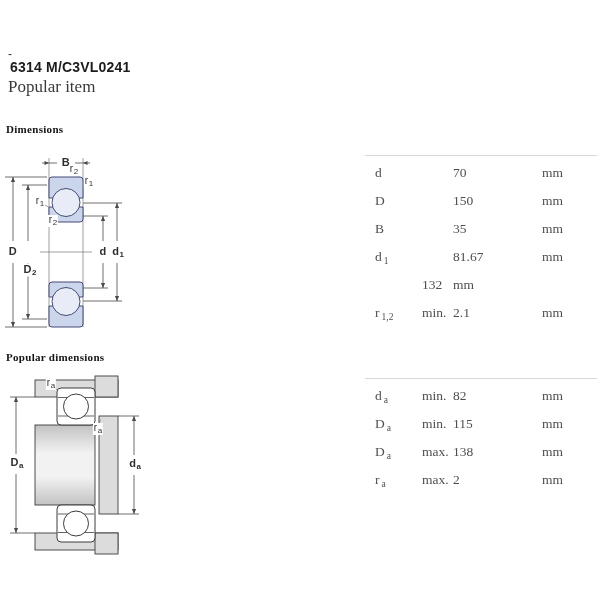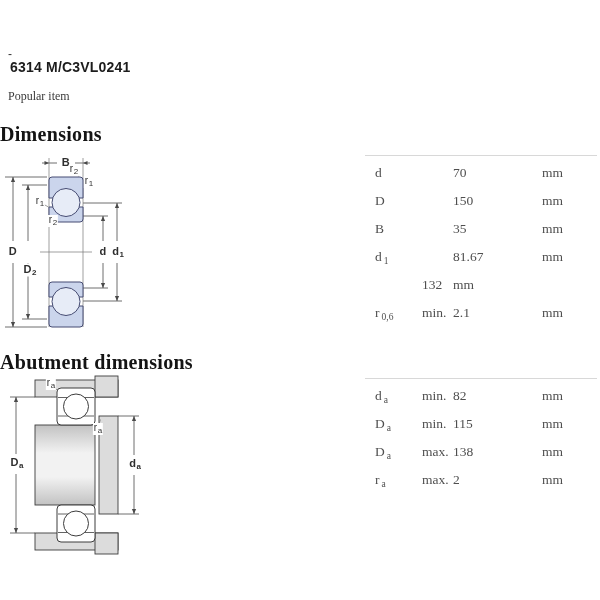--- a/index.html
+++ b/index.html
@@ -3,24 +3,24 @@
 <meta charset="utf-8">
 <style>
   html,body{margin:0;padding:0;background:#fff;}
   #canvas{position:relative;width:600px;height:600px;background:#fff;overflow:hidden;
           font-family:"Liberation Serif",serif;color:var(--table_text,#4f4f4f);}
 
   
   .dash{position:absolute;left:8px;top:47px;font:12px "Liberation Sans",sans-serif;color:#333;}
   .title{position:absolute;left:10px;top:59px;font-family:"Liberation Sans",sans-serif;
          font-weight:bold;font-size:14px;color:var(--title_color,#1c1c1c);letter-spacing:.2px;}
-  .subtitle{position:absolute;left:8px;top:89px;font-size:12px;color:#3a3a3a;}
-
-  
-  .sec-head{position:absolute;left:0;font-weight:bold;font-size:20px;color:#141414;letter-spacing:.3px;}
+  .subtitle{position:absolute;left:8px;top:77px;font-size:17px;color:#3a3a3a;}
+
+  
+  .sec-head{position:absolute;left:6px;font-weight:bold;font-size:11px;color:#141414;letter-spacing:.3px;}
   .sec-head.dim{top:123px;}
   .sec-head.abut{top:351px;}
 
   
   .spec-table{position:absolute;left:365px;width:232px;border-top:1px solid var(--rule,#d8d8d8);
               padding-top:3px;font-size:13.5px;color:var(--table_text,#4f4f4f);}
   .spec-table.dim{top:155px;}
   .spec-table.abut{top:378px;}
   .trow{display:grid;grid-template-columns:47px 31px 89px auto;padding-left:10px;height:28px;line-height:28px;}
   .trow sub{font-size:9.5px;vertical-align:-3px;margin-left:2px;}
@@ -49,21 +49,21 @@
 </head>
 <body>
 
 <div id="canvas">
 
   <span class="dash">-</span>
   <h1 class="title" style="margin:0">6314 M/C3VL0241</h1>
   <div class="subtitle">Popular item</div>
 
   <div class="sec-head dim">Dimensions</div>
-  <div class="sec-head abut">Abutment dimensions</div>
+  <div class="sec-head abut">Popular dimensions</div>
 
   <svg class="diag d1" width="150" height="192" viewBox="0 0 150 192">
 
     <path class="dim" d="M5 27 H47 M5 177 H47"></path>
     <path class="dim" d="M22 35 H47 M22 169 H47"></path>
     <path class="dim" d="M83 66 H108 M83 138 H108"></path>
     <path class="dim" d="M83 53 H122 M83 151 H122"></path>
 
     <path class="dim" d="M13 27 V91 M13 113 V177"></path>
     <path class="dim" d="M28 35 V91 M28 113 V169"></path>
@@ -175,21 +175,21 @@
       <span></span>
       <span>81.67</span>
       <span>mm</span>
     </div>
     <div class="trow">
       <span></span>
       <span>132</span>
       <span>mm</span>
     </div>
     <div class="trow">
-      <span><span>r</span><sub>0,6</sub></span>
+      <span><span>r</span><sub>1,2</sub></span>
       <span>min.</span>
       <span>2.1</span>
       <span>mm</span>
     </div>
   </div>
 
   <div class="spec-table abut">
     <div class="trow">
       <span><span>d</span><sub>a</sub></span>
       <span>min.</span>

